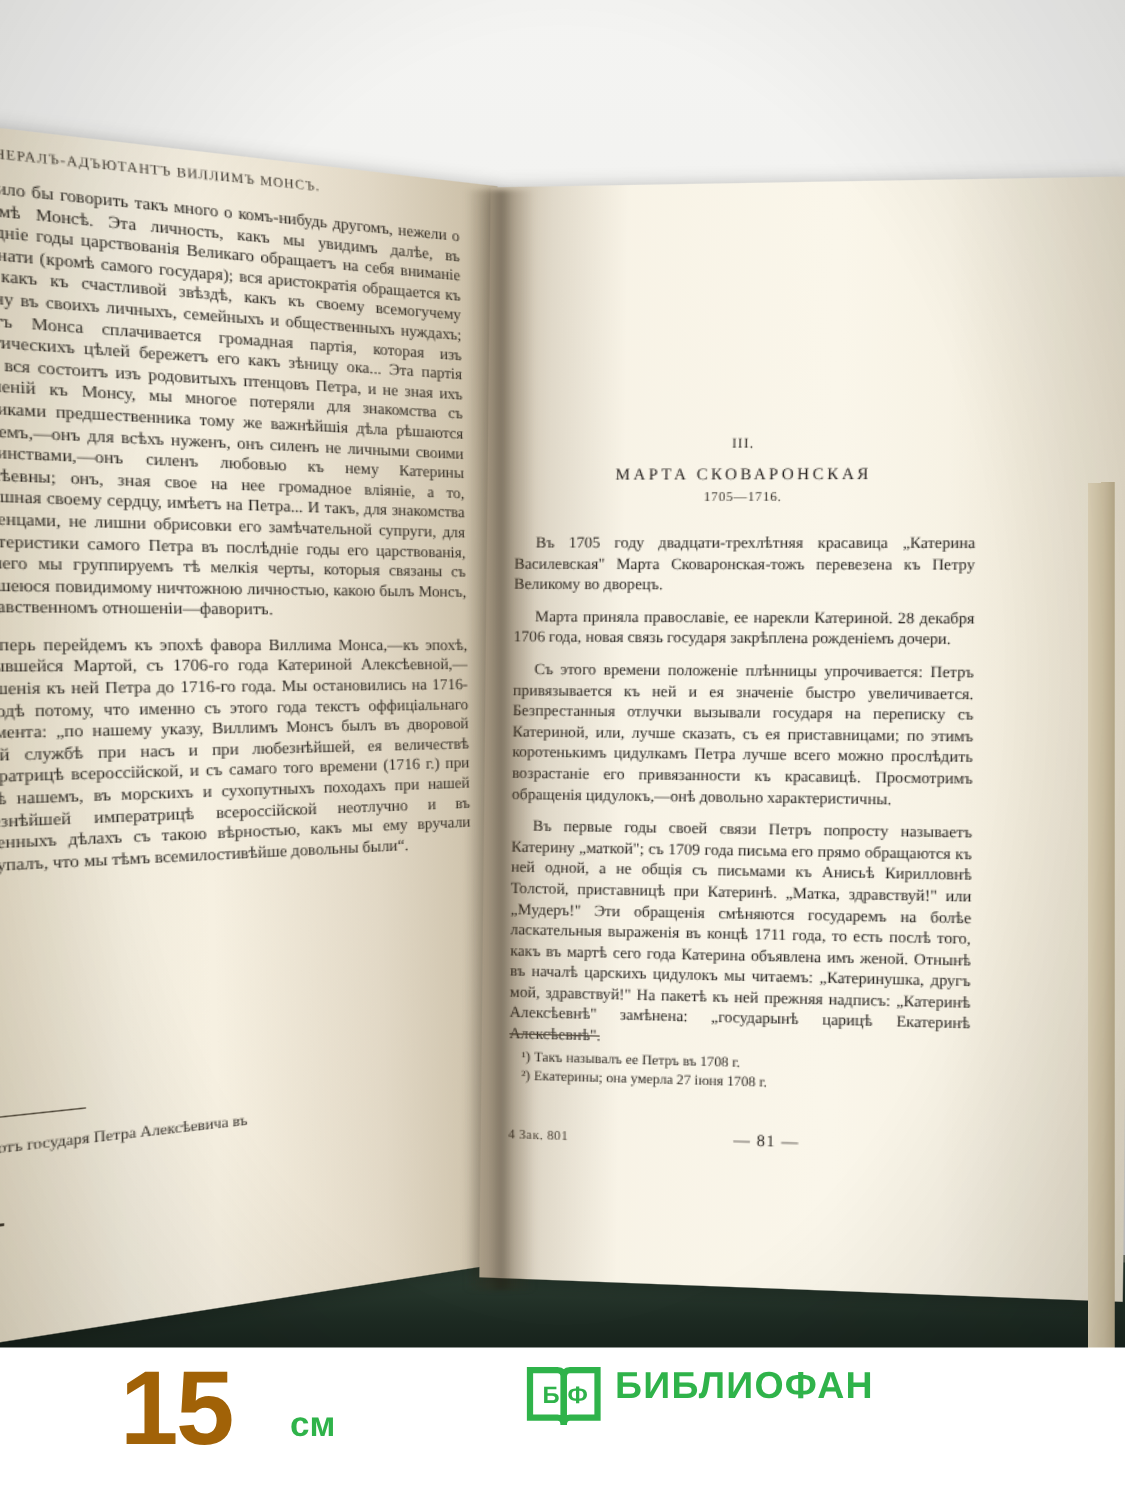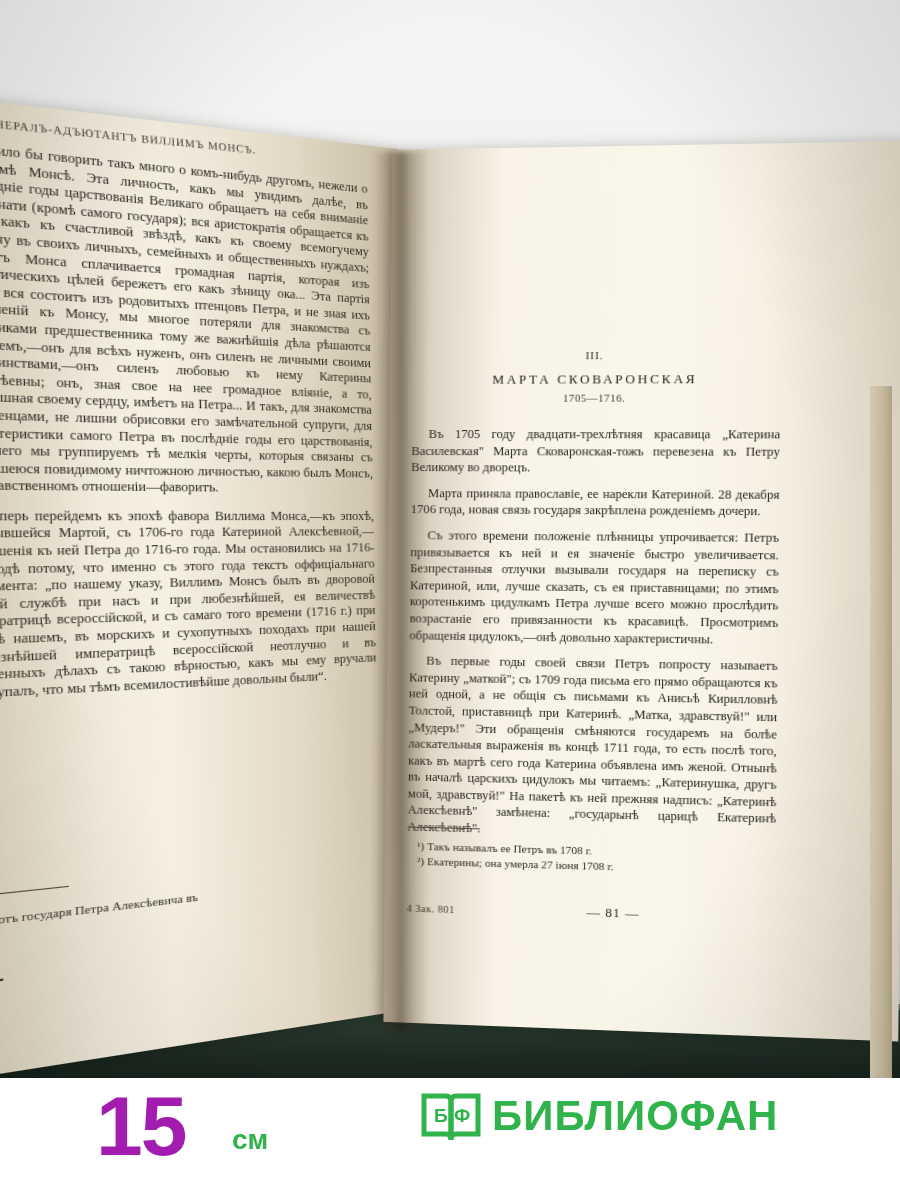--- a/index.html
+++ b/index.html
@@ -270,21 +270,21 @@
     height: 122px;
     background: #ffffff;
   }
   .scale-num {
     position: absolute;
     left: 96px;
     top: 1078px;
     font-family: "Liberation Sans", sans-serif;
     font-weight: bold;
     font-size: 84px;
-    color: #a21caf;
+    color: #a16207;
     letter-spacing: -2px;
     text-align: center;
   }
   .scale-unit {
     position: absolute;
     left: 232px;
     top: 1124px;
     font-family: "Liberation Sans", sans-serif;
     font-weight: bold;
     font-size: 28px;
@@ -297,21 +297,21 @@
     width: 62px;
     height: 56px;
   }
   .brandmark svg { display: block; }
   .brandtext {
     position: absolute;
     left: 492px;
     top: 1092px;
     font-family: "Liberation Sans", sans-serif;
     font-weight: bold;
-    font-size: 42px;
+    font-size: 30px;
     color: #2fb34a;
     letter-spacing: 1px;
   }
 </style>
 </head>
 <body>
 
 <div class="photo">
 
   <div class="backdrop"></div>

